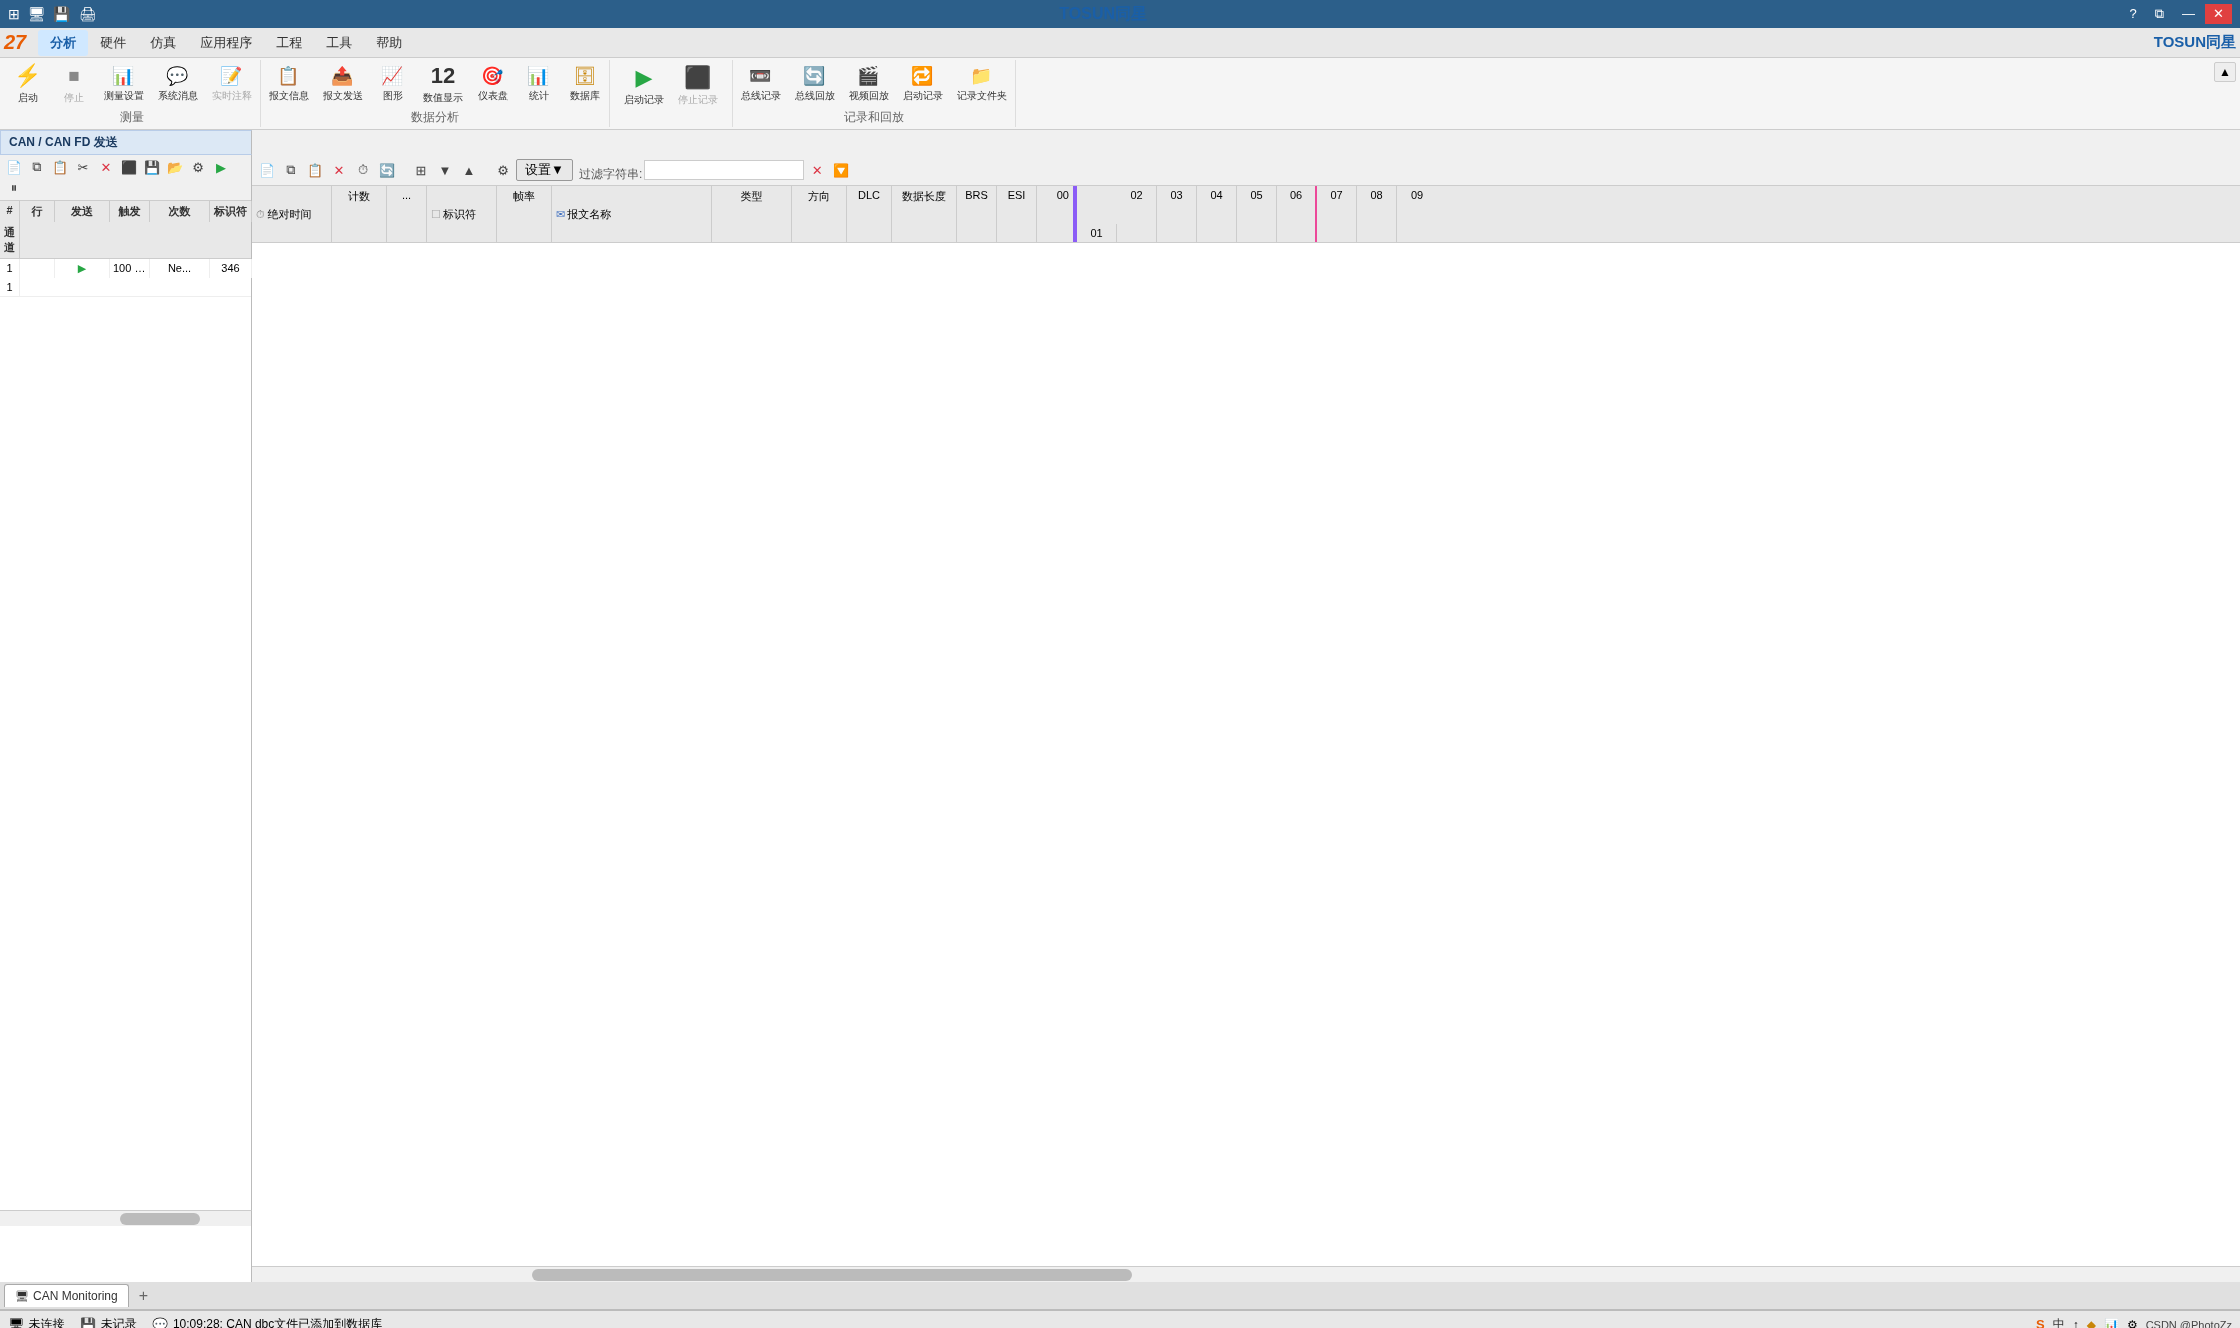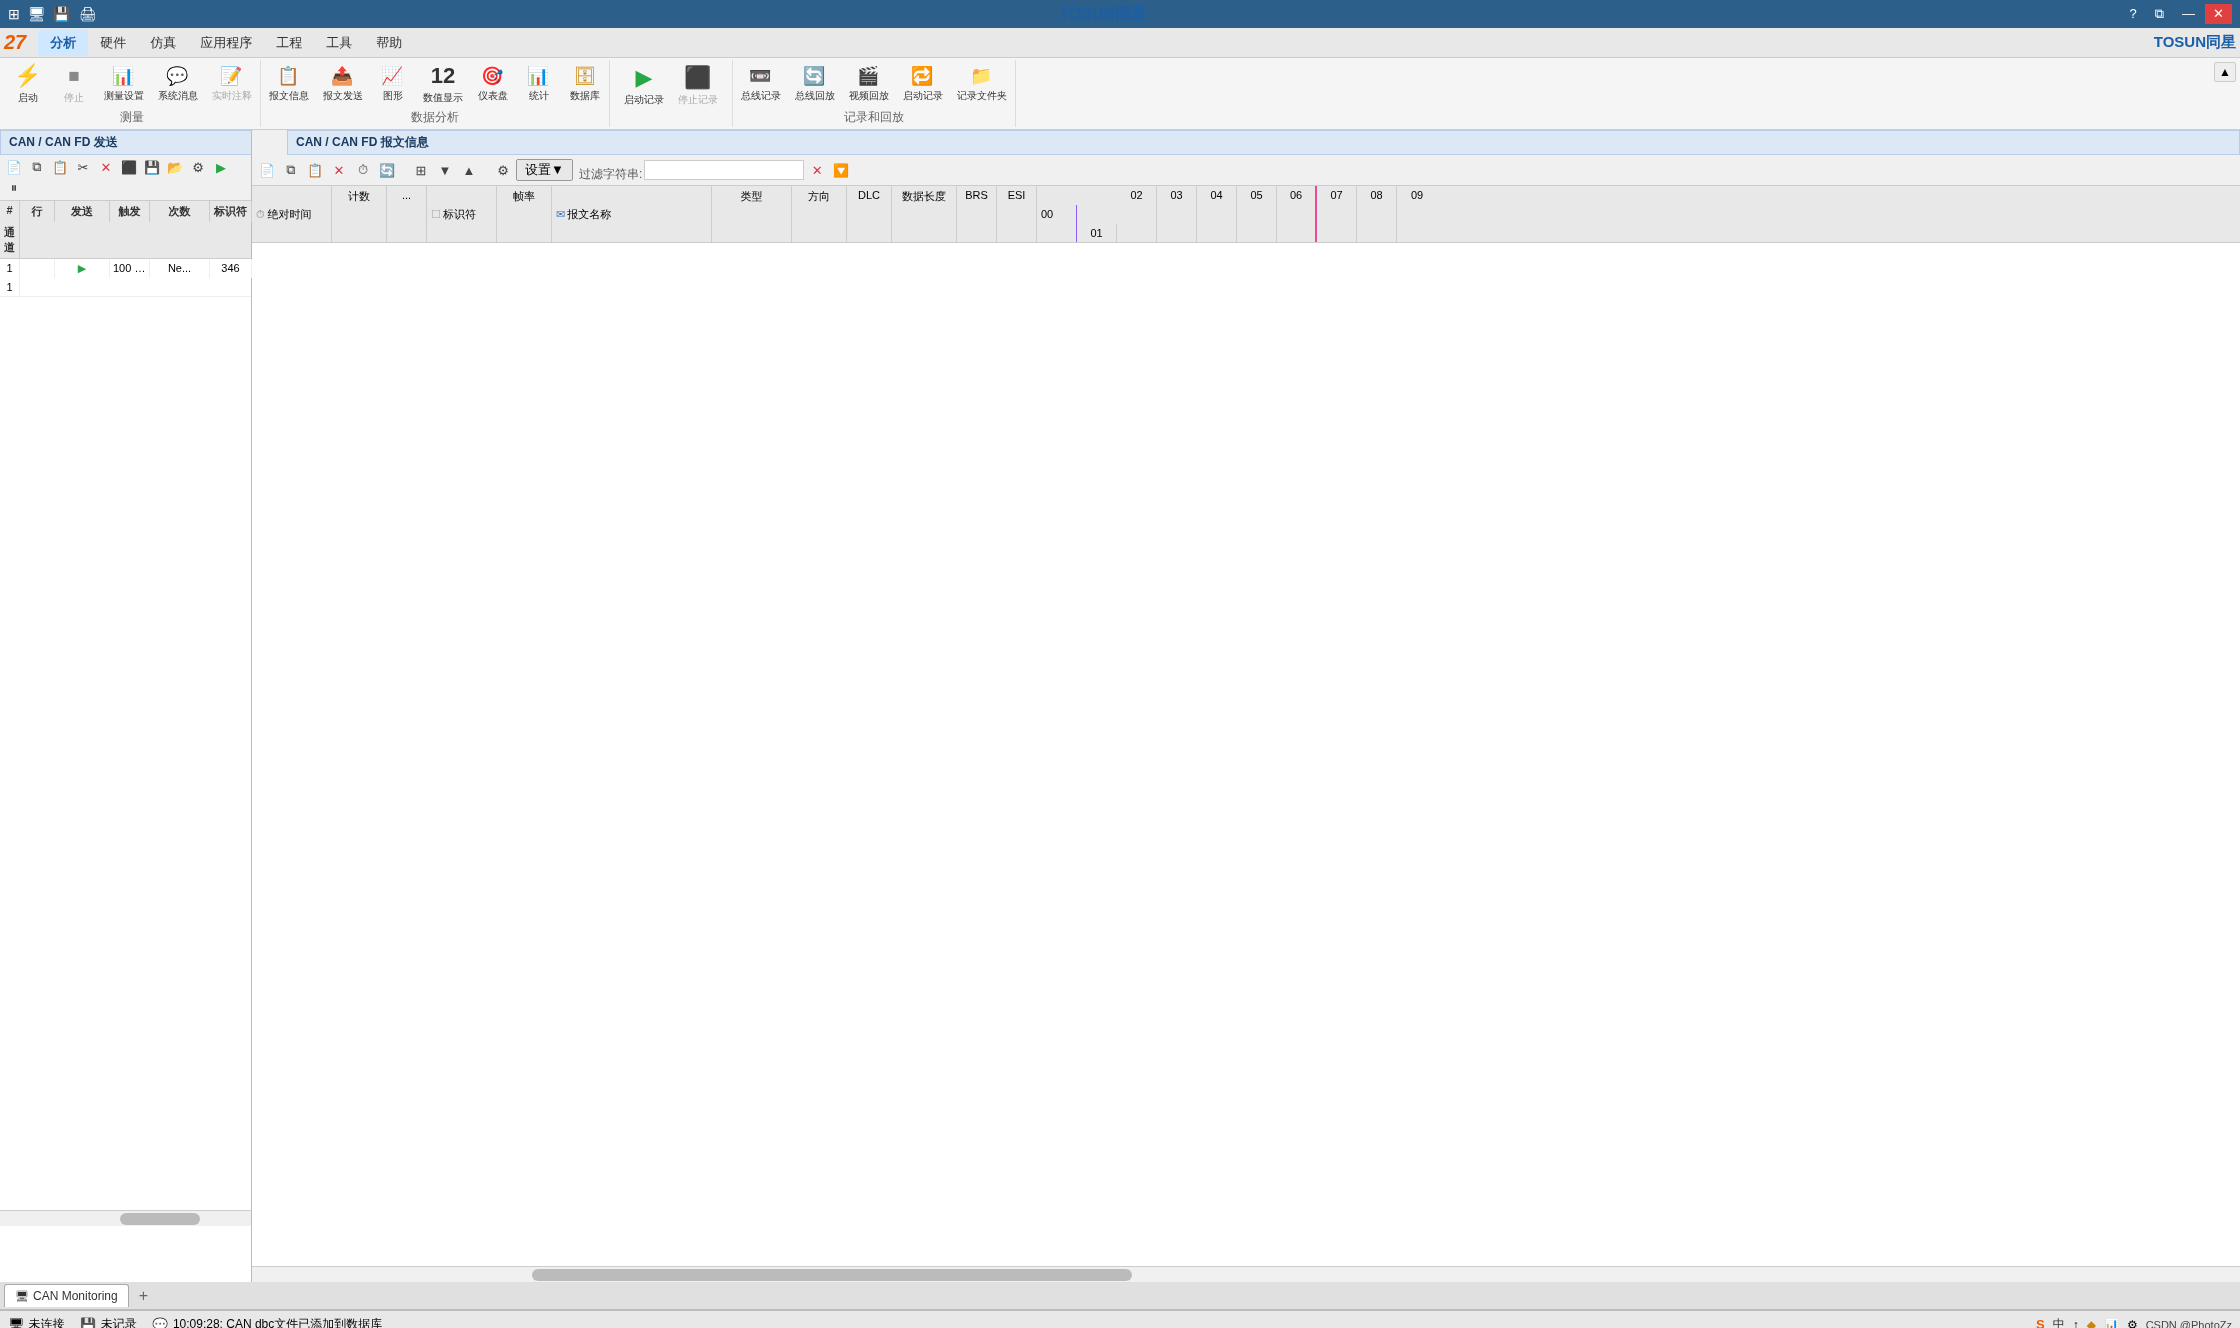--- a/index.html
+++ b/index.html
@@ -374,23 +374,20 @@
   <div style="margin-left:auto;display:flex;align-items:flex-start;padding-top:2px;">
     <span style="font-size:12px;cursor:pointer;padding:2px 4px;border:1px solid #ccc;border-radius:2px;background:#eee;">▲</span>
   </div>
 </div>
 
 <div id="main-area" style="height: 1152px; display: flex; flex-direction: column;">
 
   <div style="display:flex;gap:35px;">
     <div style="width:252px;background:#dce8f5;border:1px solid #b8cce8;padding:3px 8px;font-weight:bold;font-size:12px;color:#1a3a60;border-right:1px solid #bbb;">
       <span>CAN / CAN FD 发送</span>
-    </div>
-    <div style="flex:1;background:#dce8f5;border:1px solid #b8cce8;padding:3px 8px;font-weight:bold;font-size:12px;color:#1a3a60;">
-      <span>CAN / CAN FD 报文信息</span>
     </div>
   </div>
 
   <div style="display:flex;flex:1;overflow:hidden;">
 
     <div id="left-panel">
       <div class="panel-toolbar">
         <span class="pt-btn" title="新建">📄</span>
         <span class="pt-btn" title="复制">⧉</span>
         <span class="pt-btn" title="粘贴">📋</span>
@@ -461,21 +458,21 @@
         <div style="display:flex;align-items:center;padding:3px 4px;border-right:1px solid #ccc;min-width:160px;">
           <span style="color:#4070c0;margin-right:2px;">✉</span>
           <span>报文名称</span>
         </div>
         <div style="padding:3px 4px;border-right:1px solid #ccc;min-width:80px;text-align:center;">类型</div>
         <div style="padding:3px 4px;border-right:1px solid #ccc;min-width:55px;text-align:center;">方向</div>
         <div style="padding:3px 4px;border-right:1px solid #ccc;min-width:45px;text-align:center;">DLC</div>
         <div style="padding:3px 4px;border-right:1px solid #ccc;min-width:65px;text-align:center;">数据长度</div>
         <div style="padding:3px 4px;border-right:1px solid #ccc;min-width:40px;text-align:center;">BRS</div>
         <div style="padding:3px 4px;border-right:1px solid #ccc;min-width:40px;text-align:center;">ESI</div>
-        <div style="padding:3px 4px;border-right:1px solid #8b5cf6;min-width:40px;text-align:left;margin-top:19px;">00</div>
+        <div style="padding:3px 4px;border-right:4px solid #8b5cf6;min-width:40px;text-align:right;">00</div>
         <div style="padding:3px 4px;border-right:1px solid #ccc;min-width:40px;text-align:center;margin-top:38px;">01</div>
         <div style="padding:3px 4px;border-right:1px solid #ccc;min-width:40px;text-align:center;">02</div>
         <div style="padding:3px 4px;border-right:1px solid #ccc;min-width:40px;text-align:center;">03</div>
         <div style="padding:3px 4px;border-right:1px solid #ccc;min-width:40px;text-align:center;">04</div>
         <div style="padding:3px 4px;border-right:1px solid #ccc;min-width:40px;text-align:center;">05</div>
         <div style="padding:3px 4px;border-right:2px solid #ec4899;min-width:40px;text-align:center;">06</div>
         <div style="padding:3px 4px;border-right:1px solid #ccc;min-width:40px;text-align:center;">07</div>
         <div style="padding:3px 4px;border-right:1px solid #ccc;min-width:40px;text-align:center;">08</div>
         <div style="padding:3px 4px;min-width:40px;text-align:center;">09</div>
       </div>

